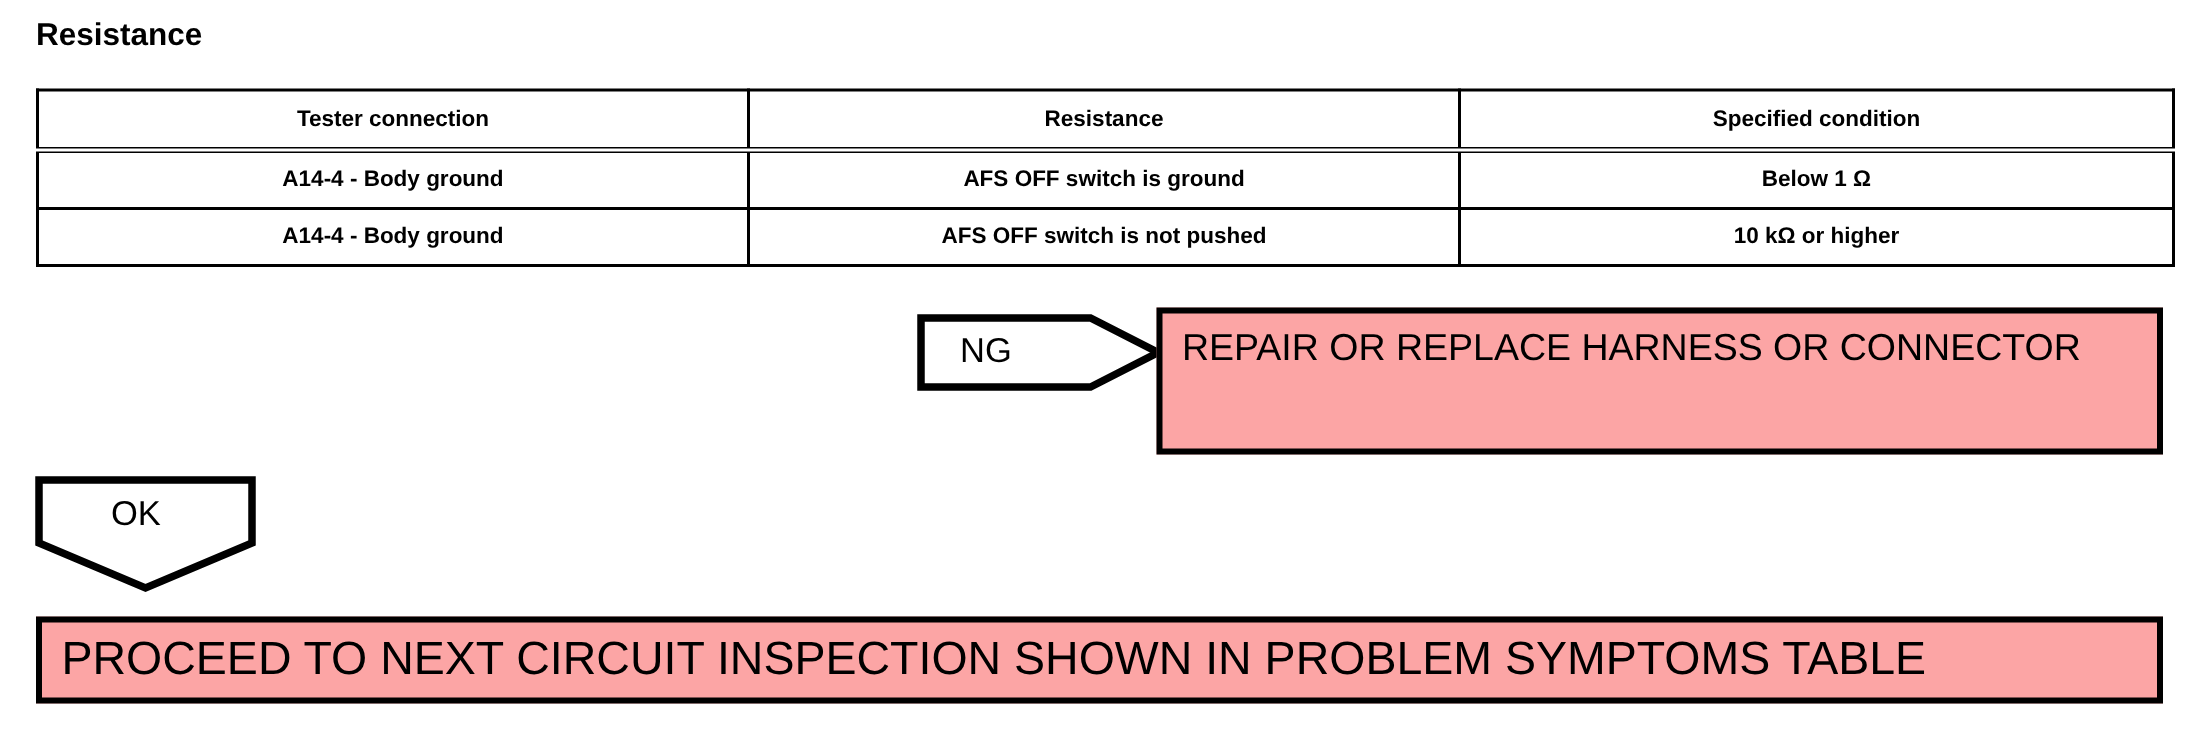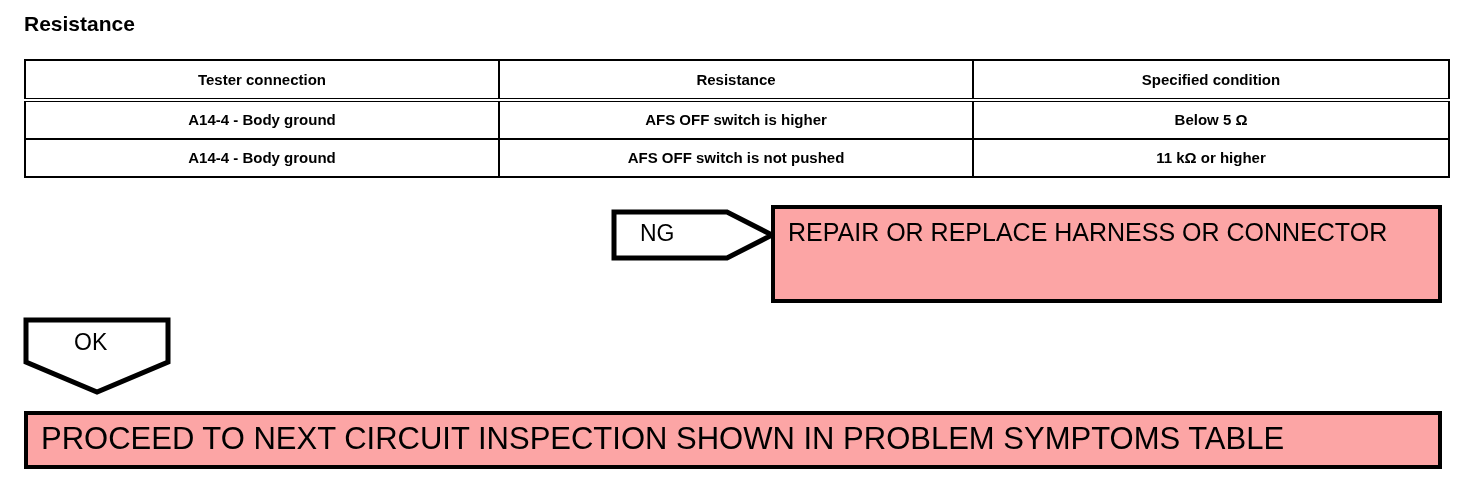--- a/index.html
+++ b/index.html
@@ -145,27 +145,27 @@
   <thead>
     <tr>
       <td class="col-a">Tester connection</td>
       <td class="col-b">Resistance</td>
       <td class="col-c">Specified condition</td>
     </tr>
   </thead>
   <tbody>
     <tr>
       <td class="col-a">A14-4 - Body ground</td>
-      <td class="col-b">AFS OFF switch is higher</td>
-      <td class="col-c">Below 5 Ω</td>
+      <td class="col-b">AFS OFF switch is ground</td>
+      <td class="col-c">Below 1 Ω</td>
     </tr>
     <tr>
       <td class="col-a">A14-4 - Body ground</td>
       <td class="col-b">AFS OFF switch is not pushed</td>
-      <td class="col-c">11 kΩ or higher</td>
+      <td class="col-c">10 kΩ or higher</td>
     </tr>
   </tbody>
 </table>
 
 <div id="ng-tag" class="arrow-tag">
   <svg width="164" height="52" viewBox="0 0 164 52">
     <polygon points="3,3 116,3 161,26 116,49 3,49" fill="#ffffff" stroke="#000000" stroke-width="5" stroke-linejoin="miter"></polygon>
   </svg>
   <span class="tag-label">NG</span>
 </div>

